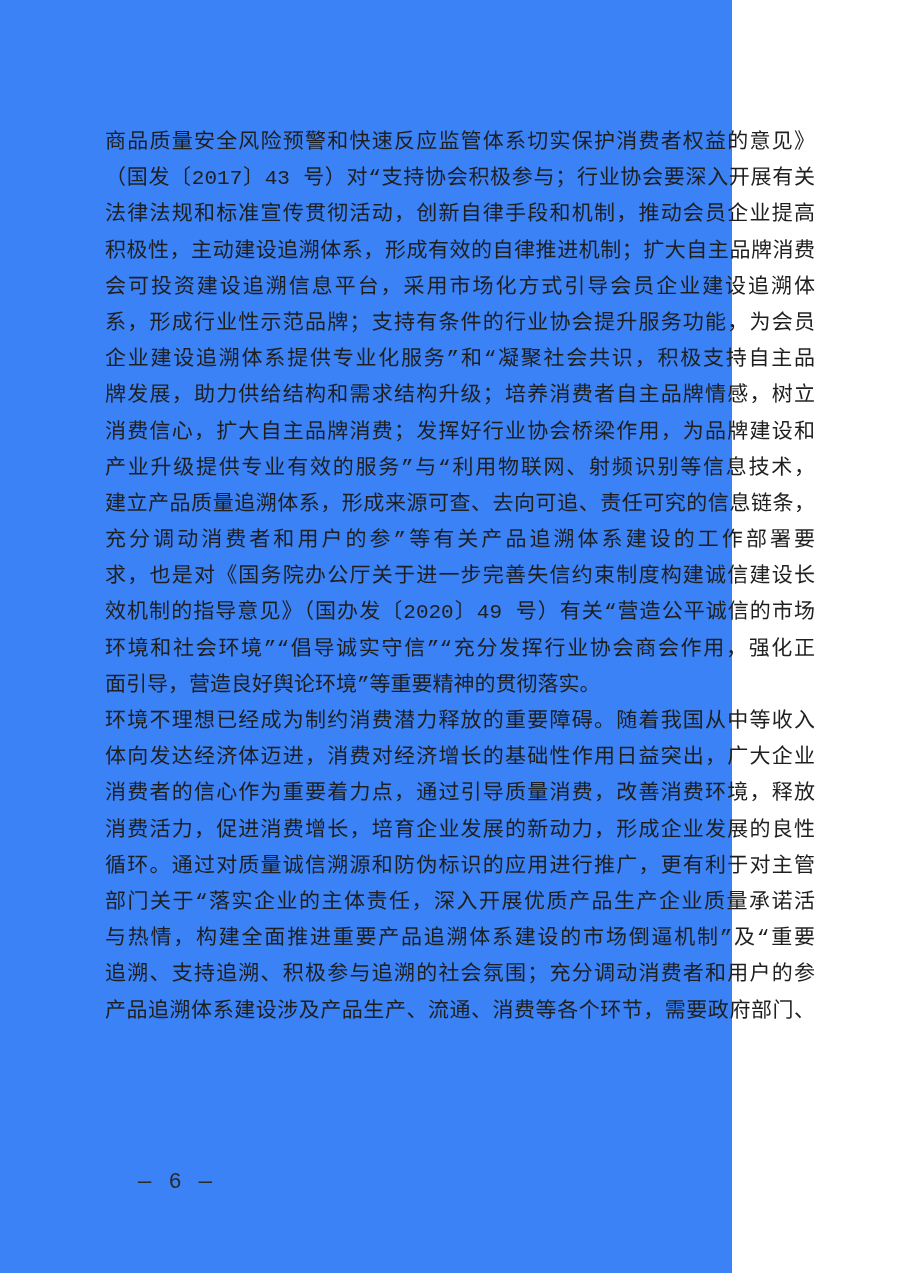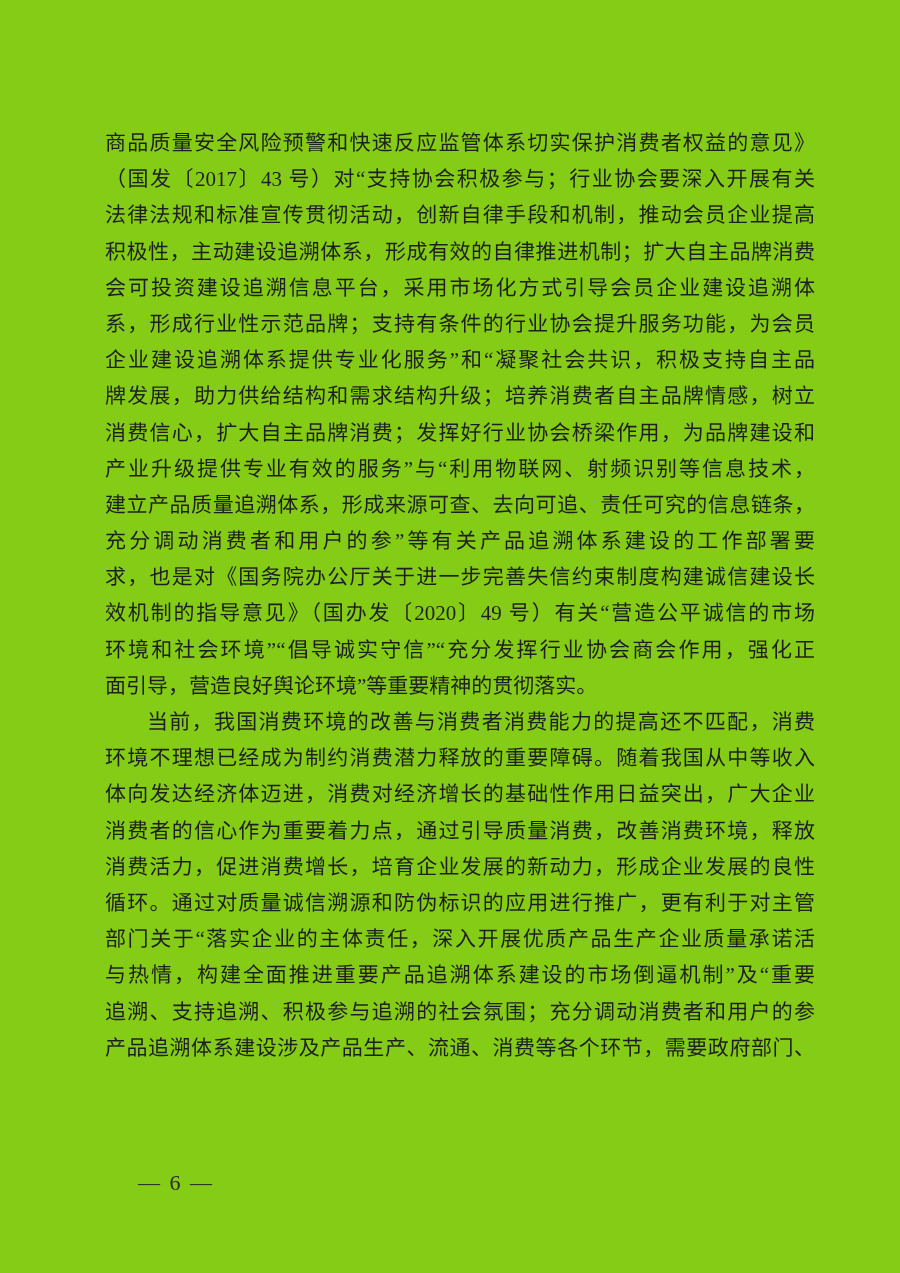--- a/index.html
+++ b/index.html
@@ -11,23 +11,24 @@
     height: 1273px;
     background: #ffffff;
     position: relative;
     font-family: "Liberation Serif", "DejaVu Serif", serif;
     color: #1f1f1f;
     overflow: hidden;
   }
   .page {
     position: absolute;
     left: 0; top: 0;
-    width: 900px;
+    width: 732px;
     height: 1273px;
-    background: #84cc16;
+    background: #3b82f6;
+    font-family: Liberation Mono, monospace;
   }
   .textblock {
     position: absolute;
     left: 105px;
     top: 125px;
     width: 710px;
   }
   .line {
     height: 36.2px;
     line-height: 36.2px;
@@ -72,21 +73,20 @@
     <div class="line">牌发展，助力供给结构和需求结构升级；培养消费者自主品牌情感，树立</div>
     <div class="line">消费信心，扩大自主品牌消费；发挥好行业协会桥梁作用，为品牌建设和</div>
     <div class="line">产业升级提供专业有效的服务”与“利用物联网、射频识别等信息技术，</div>
     <div class="line">建立产品质量追溯体系，形成来源可查、去向可追、责任可究的信息链条，</div>
     <div class="line">充分调动消费者和用户的参”等有关产品追溯体系建设的工作部署要</div>
     <div class="line">求，也是对《国务院办公厅关于进一步完善失信约束制度构建诚信建设长</div>
     <div class="line">效机制的指导意见》（国办发〔2020〕49 号）有关“营造公平诚信的市场</div>
     <div class="line">环境和社会环境”“倡导诚实守信”“充分发挥行业协会商会作用，强化正</div>
     <div class="line para-end">面引导，营造良好舆论环境”等重要精神的贯彻落实。</div>
 
-    <div class="line para-first">当前，我国消费环境的改善与消费者消费能力的提高还不匹配，消费</div>
     <div class="line">环境不理想已经成为制约消费潜力释放的重要障碍。随着我国从中等收入</div>
     <div class="line">体向发达经济体迈进，消费对经济增长的基础性作用日益突出，广大企业</div>
     <div class="line">消费者的信心作为重要着力点，通过引导质量消费，改善消费环境，释放</div>
     <div class="line">消费活力，促进消费增长，培育企业发展的新动力，形成企业发展的良性</div>
     <div class="line">循环。通过对质量诚信溯源和防伪标识的应用进行推广，更有利于对主管</div>
     <div class="line">部门关于“落实企业的主体责任，深入开展优质产品生产企业质量承诺活</div>
     <div class="line">与热情，构建全面推进重要产品追溯体系建设的市场倒逼机制”及“重要</div>
     <div class="line">追溯、支持追溯、积极参与追溯的社会氛围；充分调动消费者和用户的参</div>
     <div class="line">产品追溯体系建设涉及产品生产、流通、消费等各个环节，需要政府部门、</div>
   </div>

